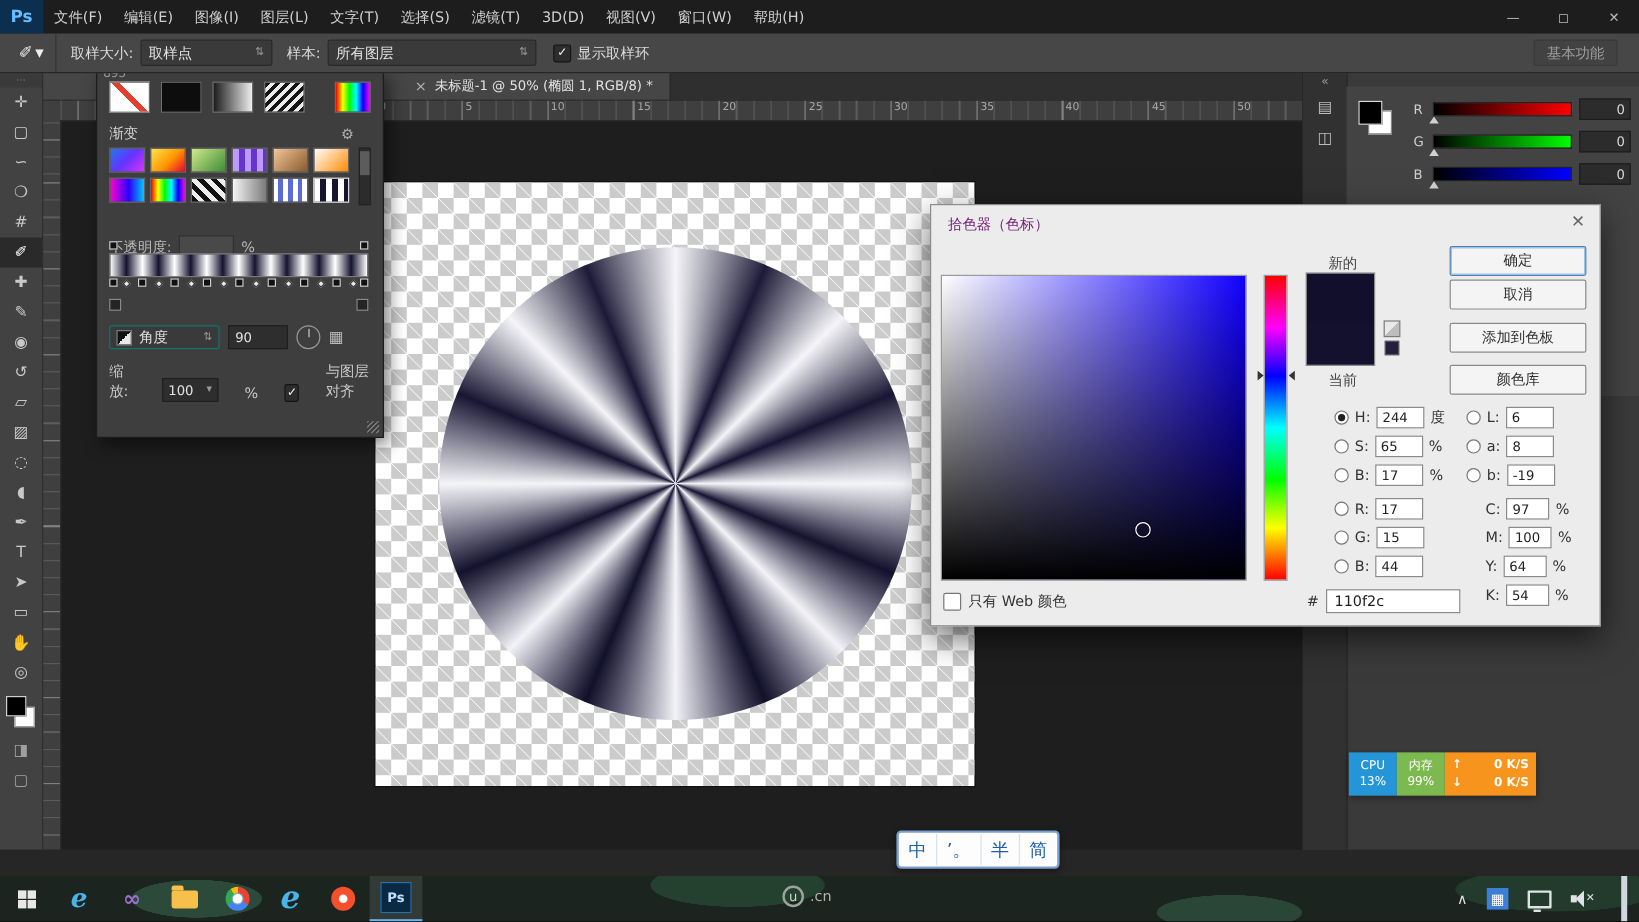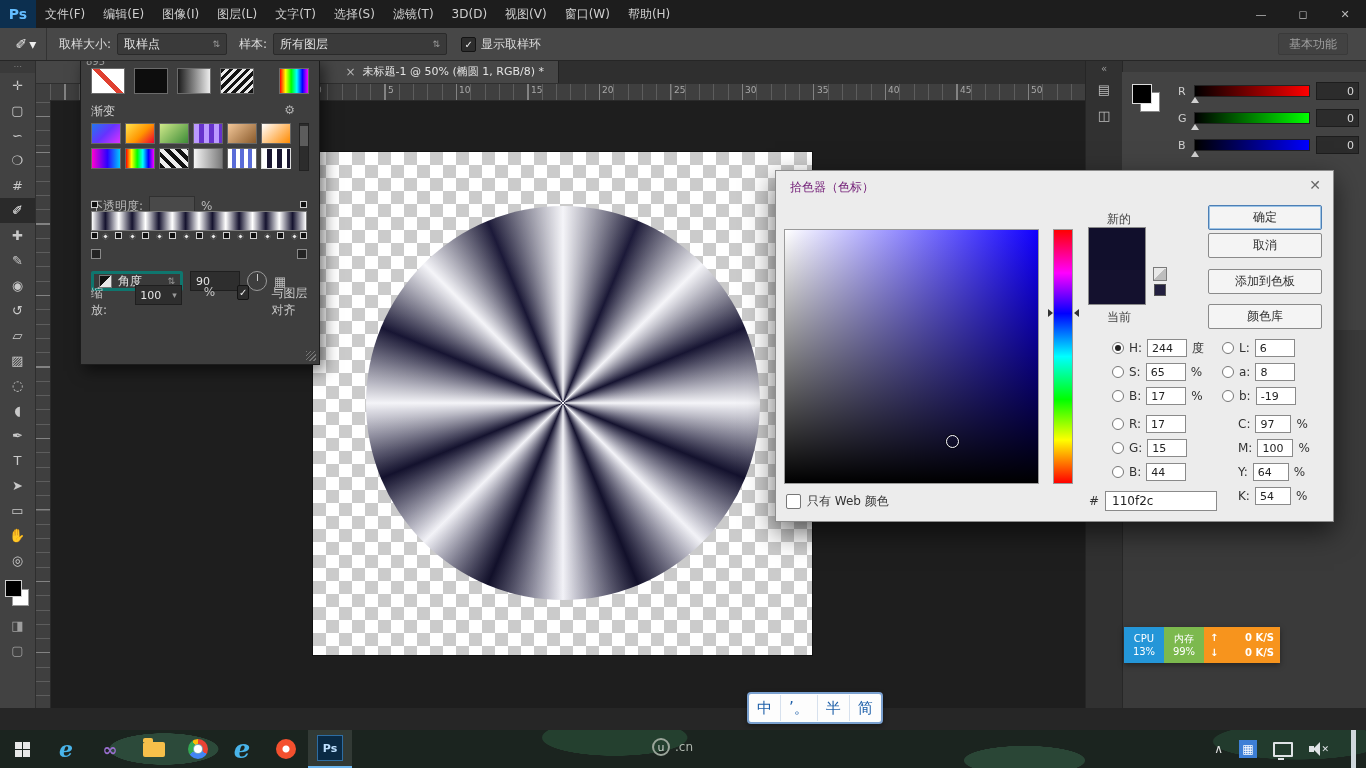--- a/index.html
+++ b/index.html
@@ -86,21 +86,21 @@
 
   
   .gpopup{position:absolute;left:80px;top:58px;width:238px;height:305px;background:#3e3e3e;border:1px solid #1c1c1c;box-shadow:4px 6px 14px rgba(0,0,0,0.55);z-index:40;}
   .gp-presets{position:absolute;left:10px;top:8px;width:218px;height:28px;display:flex;gap:9px;align-items:center;}
   .gpr{width:34px;height:26px;border:1px solid #6b6b6b;box-sizing:border-box;}
   .gpr.none{background:linear-gradient(45deg,transparent 44%,#e04030 44%,#e04030 56%,transparent 56%),#fff;}
   .gpr.black{background:#0d0d0d;}
   .gpr.gray{background:linear-gradient(90deg,#1c1c1c,#ededed);}
   .gpr.stripes{background:repeating-linear-gradient(135deg,#141414 0 3px,#ececec 3px 6px);}
   .gpr.rainbow{margin-left:auto;width:30px;background:linear-gradient(90deg,#f00,#ff0,#0f0,#0ff,#00f,#f0f);}
-  .gp-header{position:absolute;left:10px;top:44px;width:218px;display:flex;align-items:flex-start;color:#d2d2d2;font-size:12px;}
+  .gp-header{position:absolute;left:10px;top:44px;width:218px;display:flex;align-items:center;color:#d2d2d2;font-size:12px;}
   .gp-header .gear{margin-left:auto;margin-right:14px;color:#b0b0b0;font-size:12px;}
   .gp-grid{position:absolute;left:10px;top:64px;width:200px;display:grid;grid-template-columns:repeat(6,30px);grid-auto-rows:21px;gap:4px;}
   .gsw{border:1px solid #666;box-sizing:border-box;}
   .g1{background:linear-gradient(135deg,#27e,#63f 50%,#d3f);}
   .g2{background:linear-gradient(135deg,#ffe34d,#ff9500 55%,#e03);}
   .g3{background:linear-gradient(135deg,#cfe98a,#3d8b37);}
   .g4{background:repeating-linear-gradient(90deg,#b9f 0 5px,#63c 5px 10px);}
   .g5{background:linear-gradient(135deg,#f2c799,#8a5a2b);}
   .g6{background:linear-gradient(135deg,#fff,#ff8a00);}
   .g7{background:linear-gradient(90deg,#ff00d0,#2a00ff 55%,#00c8ff);}
@@ -116,27 +116,27 @@
   .gp-strip{position:absolute;left:10px;top:152px;width:216px;height:20px;border:1px solid #7a7a7a;box-sizing:border-box;
     background:repeating-linear-gradient(90deg,#fff 0%,#15132f 6.25%,#fff 12.5%);}
   .gp-topstops{position:absolute;left:10px;top:142px;width:216px;height:9px;}
   .tstop{position:absolute;width:7px;height:7px;background:#111;border:1px solid #cfcfcf;box-sizing:border-box;}
   .gp-botstops{position:absolute;left:10px;top:173px;width:216px;height:12px;}
   .bstop{position:absolute;top:0;width:7px;height:7px;background:#111;border:1px solid #cfcfcf;box-sizing:border-box;}
   .bdiam{position:absolute;top:2px;width:5px;height:5px;background:#e8e8e8;border:1px solid #333;transform:rotate(45deg);box-sizing:border-box;}
   .gp-ministops{position:absolute;left:10px;top:190px;width:216px;height:12px;}
   .mstop{position:absolute;width:10px;height:10px;background:#242424;border:1px solid #8a8a8a;box-sizing:border-box;}
   .gp-angle{position:absolute;left:10px;top:212px;display:flex;align-items:center;gap:7px;}
-  .combo{width:92px;height:20px;background:#3a3a3a;border:3px solid #0f766e;border-radius:2px;display:flex;align-items:center;gap:6px;padding:0 5px;box-sizing:border-box;color:#e0e0e0;}
+  .combo{width:92px;height:20px;background:#3a3a3a;border:1px solid #0f766e;border-radius:2px;display:flex;align-items:center;gap:6px;padding:0 5px;box-sizing:border-box;color:#e0e0e0;}
   .combo .mini-ic{width:11px;height:11px;background:linear-gradient(135deg,#111 50%,#e8e8e8 50%);border:1px solid #777;}
   .combo .arr{margin-left:auto;color:#999;font-size:9px;}
   .numbox{width:38px;height:18px;background:#2e2e2e;border:1px solid #1f1f1f;color:#e4e4e4;display:flex;align-items:center;padding:0 5px;font-size:11px;}
   .dial{width:18px;height:18px;border:1px solid #9a9a9a;border-radius:50%;position:relative;}
   .dial::after{content:"";position:absolute;left:50%;top:2px;width:1px;height:7px;background:#ccc;}
-  .gp-scale{position:absolute;left:10px;top:226px;display:flex;align-items:flex-start;gap:22px;color:#c9c9c9;}
+  .gp-scale{position:absolute;left:10px;top:242px;display:flex;align-items:flex-end;gap:22px;color:#c9c9c9;}
   .scalebox{width:46px;height:18px;background:#2e2e2e;border:1px solid #1f1f1f;color:#e4e4e4;display:flex;align-items:center;justify-content:space-between;padding:0 4px;font-size:11px;}
   .gp-grip{position:absolute;right:3px;bottom:3px;width:10px;height:10px;
     background:repeating-linear-gradient(135deg,#777 0 1px,transparent 1px 3px);}
   .stray-num{position:absolute;left:86px;top:56px;color:#9a9a9a;font-size:10px;z-index:45;}
 
   
   .dialog{position:absolute;left:775px;top:170px;width:557px;height:350px;background:#ececec;border:1px solid #8d8d8d;box-shadow:0 10px 26px rgba(0,0,0,0.6);z-index:50;color:#333;}
   .dlg-title{position:absolute;left:14px;top:8px;font-size:12px;color:#701a75;}
   .dlg-close{position:absolute;right:12px;top:6px;color:#666;font-size:14px;}
   .sv-field{position:absolute;left:8px;top:58px;width:255px;height:255px;border:1px solid #9a9a9a;box-sizing:border-box;

